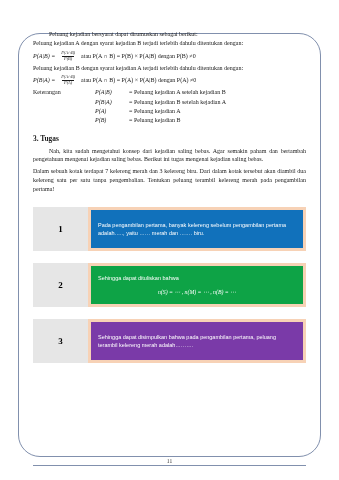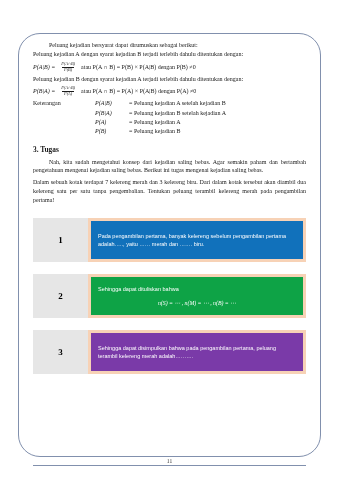--- a/index.html
+++ b/index.html
@@ -29,21 +29,21 @@
     pointer-events: none;
   }
 
   .page {
     position: absolute;
     left: 0;
     top: 0;
     width: 339px;
     height: 480px;
     box-sizing: border-box;
-    padding: 41px 33px 0 33px;
+    padding: 30px 33px 0 33px;
   }
 
   
   .para {
     font-size: 6.0px;
     line-height: 1.48;
     text-align: justify;
     margin: 0 0 2.5px 0;
   }
   .para.indent { text-indent: 16px; }

